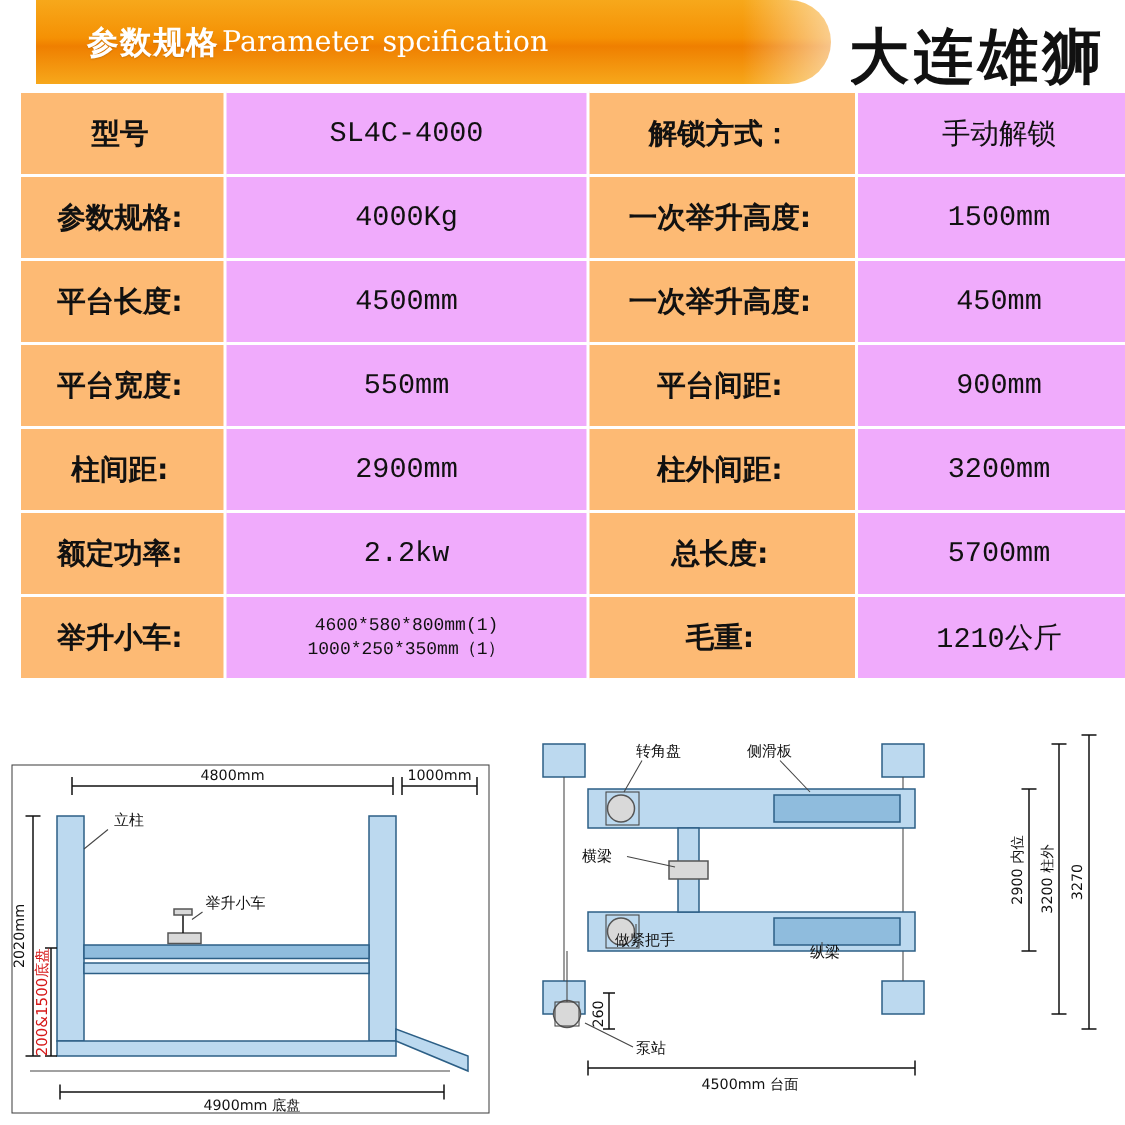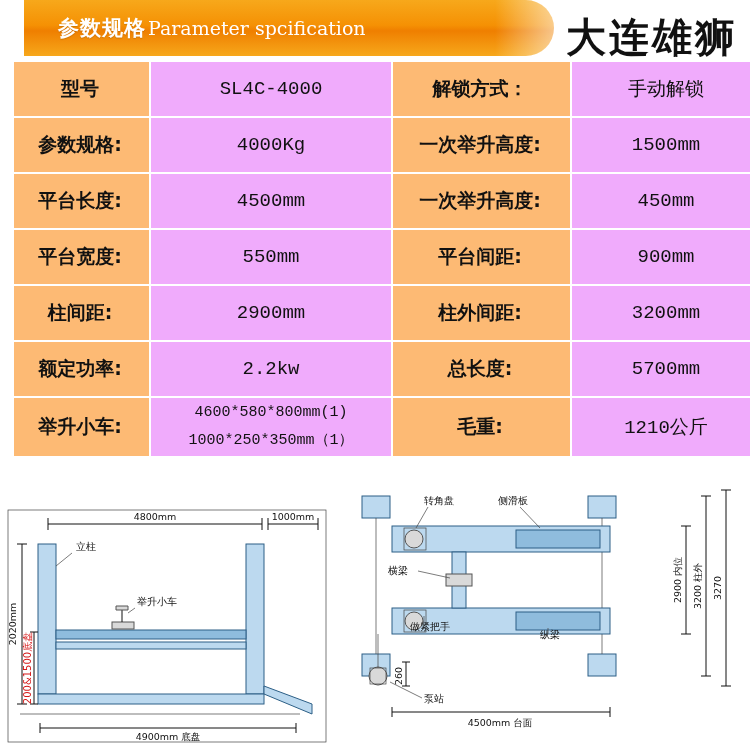--- a/index.html
+++ b/index.html
@@ -85,21 +85,21 @@
     font-weight:bold;
     font-size:19px;
     text-align:center;
     padding-right:4px;
   }
   .val{
     background:#f0abfc;
     font-size:21px;
     font-family:Liberation Mono, monospace;
   }
-  .val.small{font-size:15px;line-height:28px;}
+  .val.small{font-size:12px;line-height:16px;}
   .c1{width:130px;}
   .c2{width:238px;}
   .c3{width:172px;}
   .c4{width:186px;}
 
   
   .drawings{
     position:absolute;
     left:0;top:482px;
     width:750px;height:268px;

